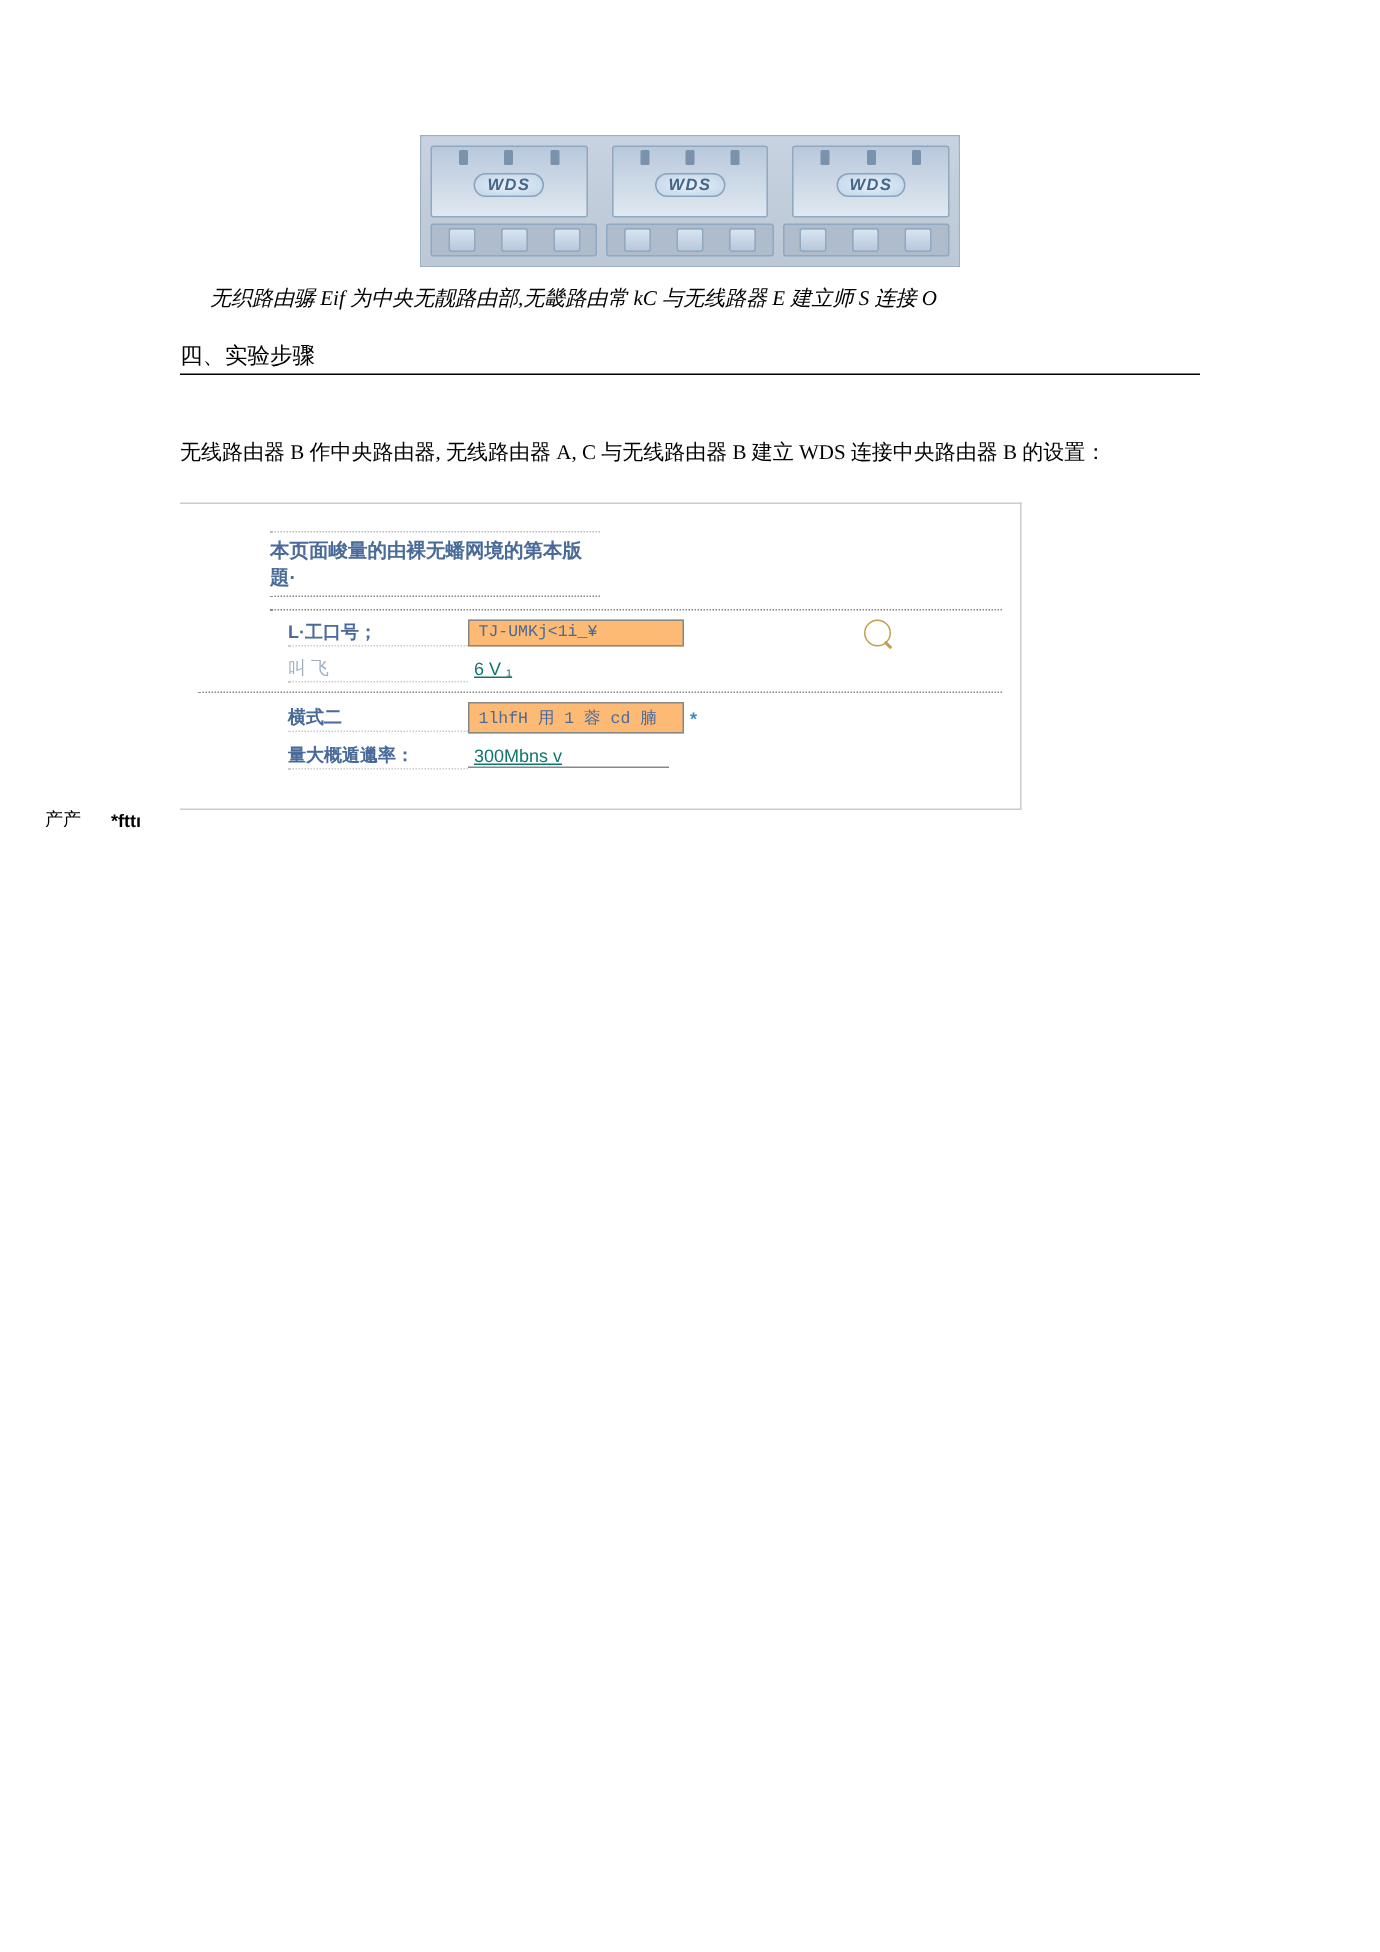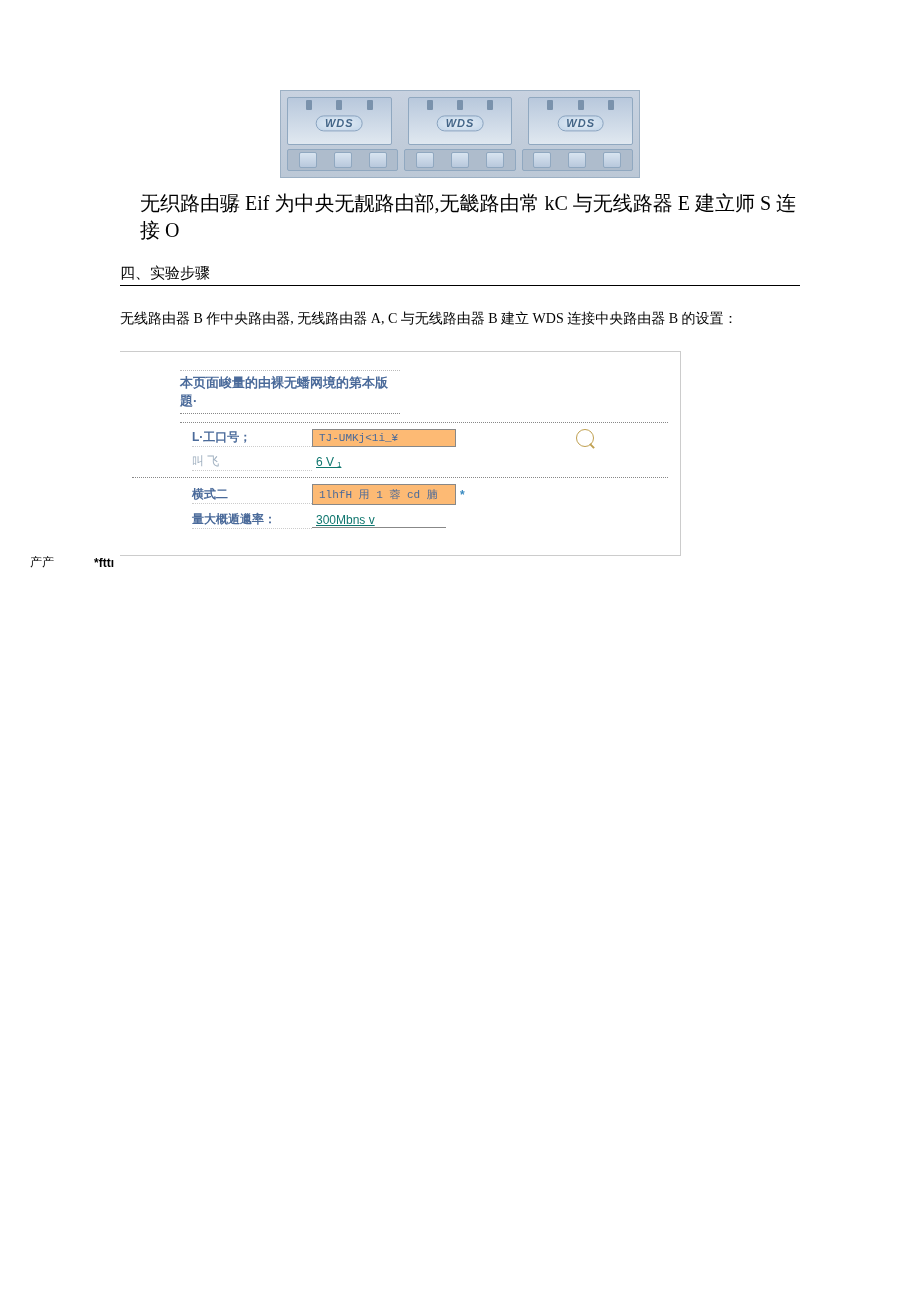--- a/index.html
+++ b/index.html
@@ -77,29 +77,30 @@
   }
   .port {
     width: 16px;
     height: 14px;
     background: linear-gradient(#d8e4f0, #b8c8dc);
     border: 1px solid #90a8c0;
     border-radius: 2px;
   }
   .caption {
     text-align: left;
-    font-size: 20px;
+    font-size: 14px;
     margin: 12px 0 20px 20px;
     font-family: "SimSun", serif;
+    font-style: italic;
   }
   .section-header {
     font-size: 15px;
     padding-bottom: 2px;
     border-bottom: 1px solid #000;
-    margin-bottom: 20px;
+    margin-bottom: 40px;
   }
   .body-text {
     font-size: 14px;
     line-height: 1.8;
     margin-bottom: 20px;
   }
   .config-box {
     width: 560px;
     border-top: 1px solid #ccc;
     border-right: 1px solid #ccc;
@@ -186,21 +187,21 @@
     padding-top: 6px;
     width: 260px;
   }
   .bottom-line {
     display: flex;
     align-items: center;
     font-size: 12px;
     margin-top: -2px;
     margin-left: -90px;
     font-family: "SimHei","Microsoft YaHei",sans-serif;
-    gap: 40px;
+    gap: 20px;
   }
 </style>
 </head>
 <body>
 
 <div class="page">
 
   <div class="diagram">
     <div class="diagram-row">
       <div class="router-box">

